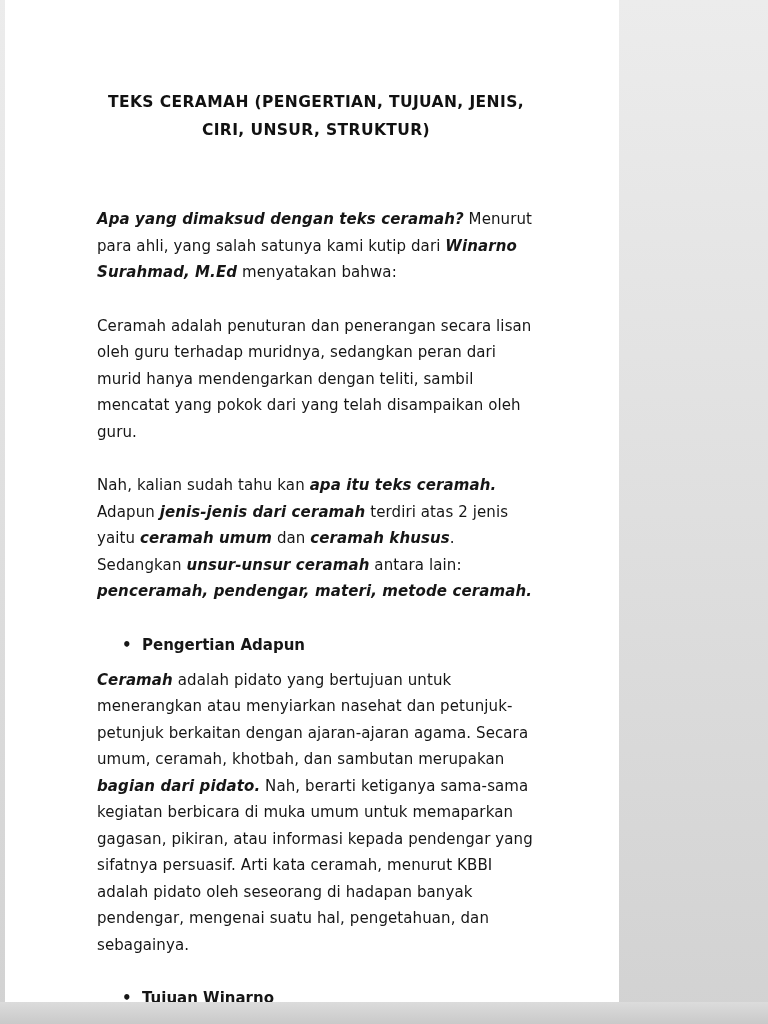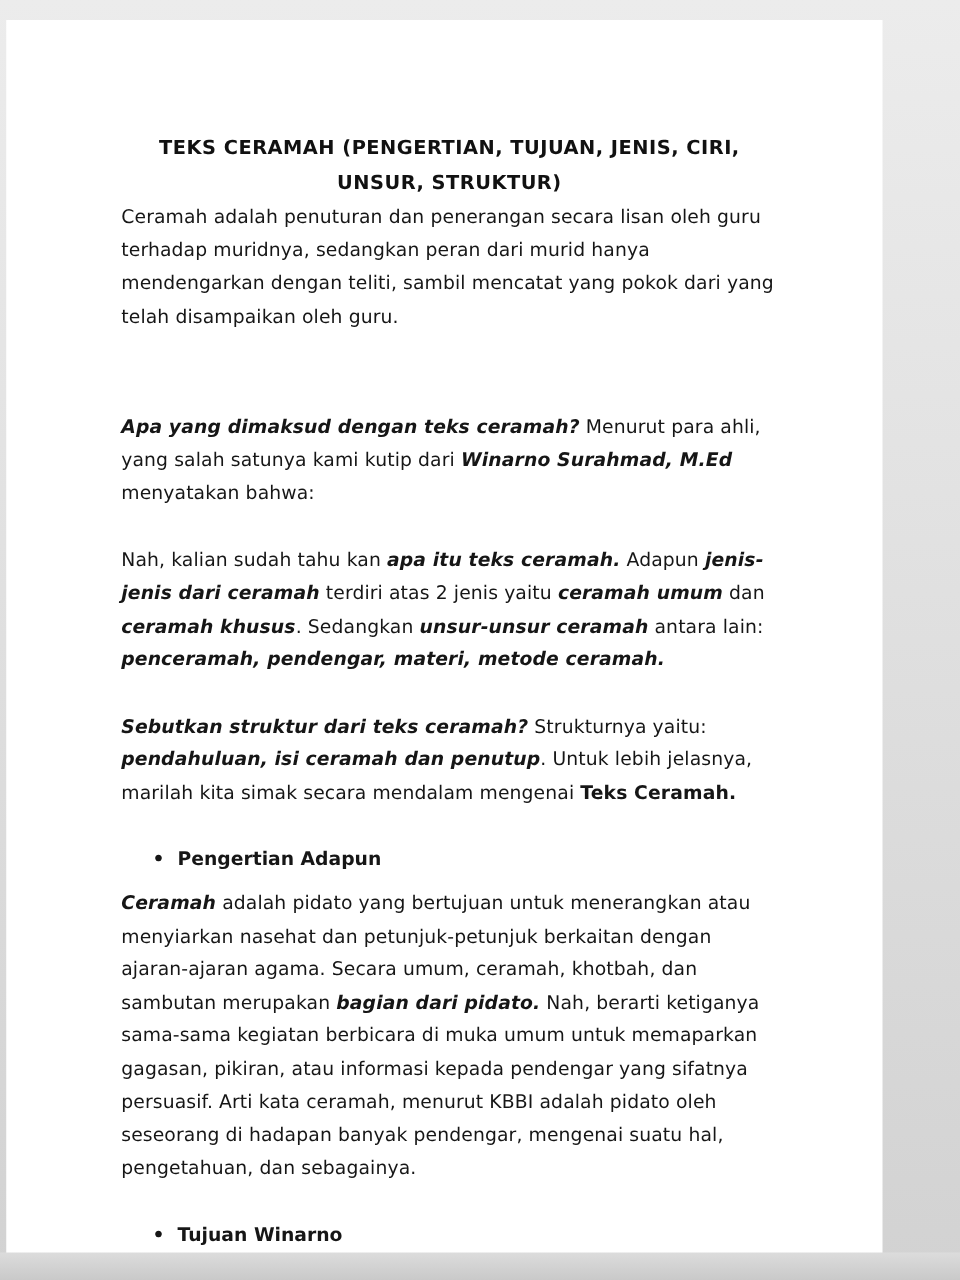--- a/index.html
+++ b/index.html
@@ -14,25 +14,24 @@
   .canvas {
     position: relative;
     width: 768px;
     height: 1024px;
     background: linear-gradient(#ececec, #d2d2d2);
   }
   .page {
     position: absolute;
     left: 5px;
     top: 0;
-    width: 701px;
+    width: 614px;
     height: 1002px;
     background: #ffffff;
     color: #161616;
-    margin-top: 16px;
   }
   .content {
     padding: 64px 84px 0 92px;
   }
   .doc-title {
     font-size: 15.5px;
     font-weight: bold;
     text-align: center;
     line-height: 28px;
     letter-spacing: 0.4px;
@@ -83,27 +82,26 @@
 </style>
 </head>
 <body>
 
 <div class="canvas">
   <div class="page">
     <div class="content">
 
       <div class="doc-title">TEKS CERAMAH (PENGERTIAN, TUJUAN, JENIS, CIRI, UNSUR, STRUKTUR)</div>
 
+      <p class="para first"><span class="b i">Apa yang dimaksud dengan teks ceramah?</span><span> Menurut para ahli, yang salah satunya kami kutip dari </span><span class="b i">Winarno Surahmad, M.Ed</span><span> menyatakan bahwa:</span></p>
+
       <p class="para"><span>Ceramah adalah penuturan dan penerangan secara lisan oleh guru terhadap muridnya, sedangkan peran dari murid hanya mendengarkan dengan teliti, sambil mencatat yang pokok dari yang telah disampaikan oleh guru.</span></p>
-
-      <p class="para first"><span class="b i">Apa yang dimaksud dengan teks ceramah?</span><span> Menurut para ahli, yang salah satunya kami kutip dari </span><span class="b i">Winarno Surahmad, M.Ed</span><span> menyatakan bahwa:</span></p>
 
       <p class="para"><span>Nah, kalian sudah tahu kan </span><span class="b i">apa itu teks ceramah.</span><span> Adapun </span><span class="b i">jenis-jenis dari ceramah</span><span> terdiri atas 2 jenis yaitu </span><span class="b i">ceramah umum</span><span> dan </span><span class="b i">ceramah khusus</span><span>. Sedangkan </span><span class="b i">unsur-unsur ceramah</span><span> antara lain: </span><span class="b i">penceramah, pendengar, materi, metode ceramah.</span></p>
 
-      <p class="para"><span class="b i">Sebutkan struktur dari teks ceramah?</span><span> Strukturnya yaitu: </span><span class="b i">pendahuluan, isi ceramah dan penutup</span><span>. Untuk lebih jelasnya, marilah kita simak secara mendalam mengenai </span><span class="b">Teks Ceramah.</span></p>
 
       <div class="bullet-item">
         <span class="bullet-marker">•</span>
         <span>Pengertian Adapun</span>
       </div>
 
       <p class="para"><span class="b i">Ceramah</span><span> adalah pidato yang bertujuan untuk menerangkan atau menyiarkan nasehat dan petunjuk-petunjuk berkaitan dengan ajaran-ajaran agama. Secara umum, ceramah, khotbah, dan sambutan merupakan </span><span class="b i">bagian dari pidato.</span><span> Nah, berarti ketiganya sama-sama kegiatan berbicara di muka umum untuk memaparkan gagasan, pikiran, atau informasi kepada pendengar yang sifatnya persuasif. Arti kata ceramah, menurut KBBI adalah pidato oleh seseorang di hadapan banyak pendengar, mengenai suatu hal, pengetahuan, dan sebagainya.</span></p>
 
       <div class="bullet-item tight">
         <span class="bullet-marker">•</span>

